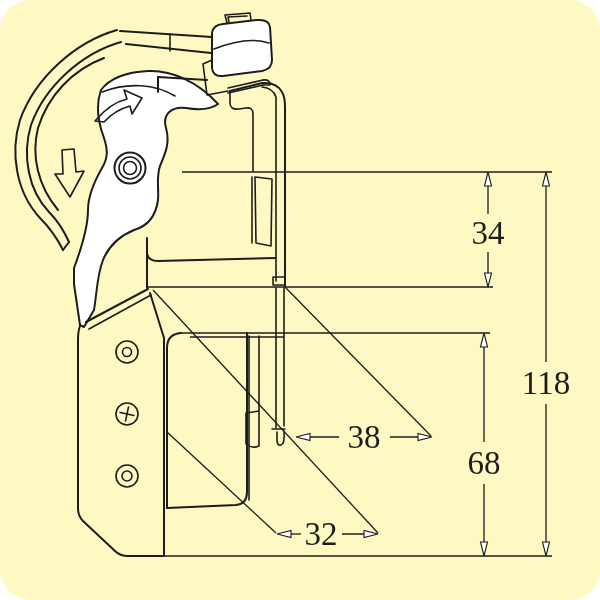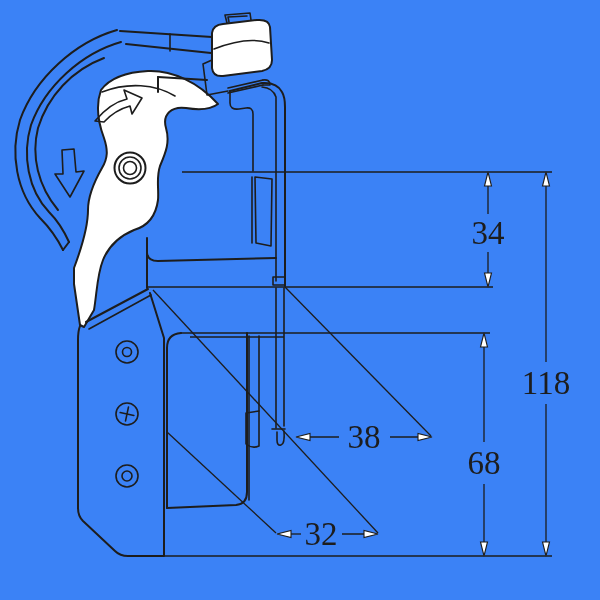--- a/index.html
+++ b/index.html
@@ -1,16 +1,16 @@
 <!DOCTYPE html>
 <html><head>
 <meta charset="utf-8">
 <style>
   html,body{margin:0;padding:0;background:#fff;width:600px;height:600px;overflow:hidden;}
-  .stage{width:600px;height:600px;position:relative;background:#3b82f6;}
+  .stage{width:600px;height:600px;position:relative;background:#fef9c3;border-radius:30px;}
   svg{display:block;}
   .part{stroke:#1d1d1d;stroke-width:2;fill:none;stroke-linecap:round;stroke-linejoin:round;}
   .part-fill{stroke:#1d1d1d;stroke-width:2;fill:#ffffff;stroke-linejoin:round;}
   .detail{stroke:#1d1d1d;stroke-width:1.6;fill:none;stroke-linecap:round;stroke-linejoin:round;}
   .dim{stroke:#1d1d1d;stroke-width:1.3;fill:none;stroke-linecap:butt;}
   .arrowhead{fill:#ffffff;stroke:#1d1d1d;stroke-width:1.1;stroke-linejoin:miter;}
   .dim-text{font-family:"Liberation Serif","DejaVu Serif",serif;font-size:33px;fill:#1d1d1d;text-anchor:middle;}
 </style>
 </head>
 <body>

